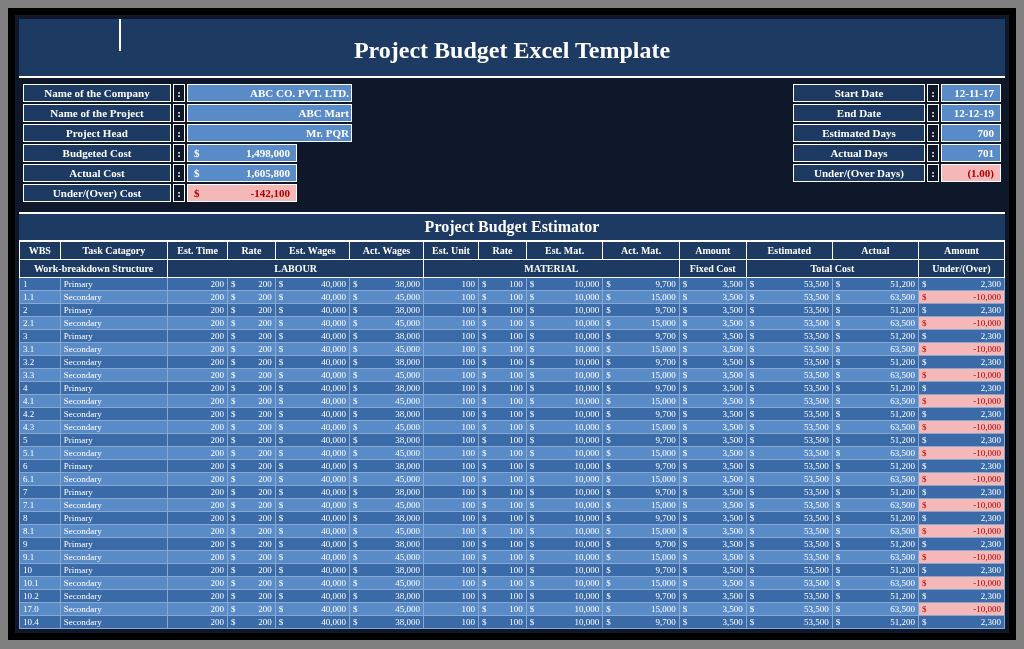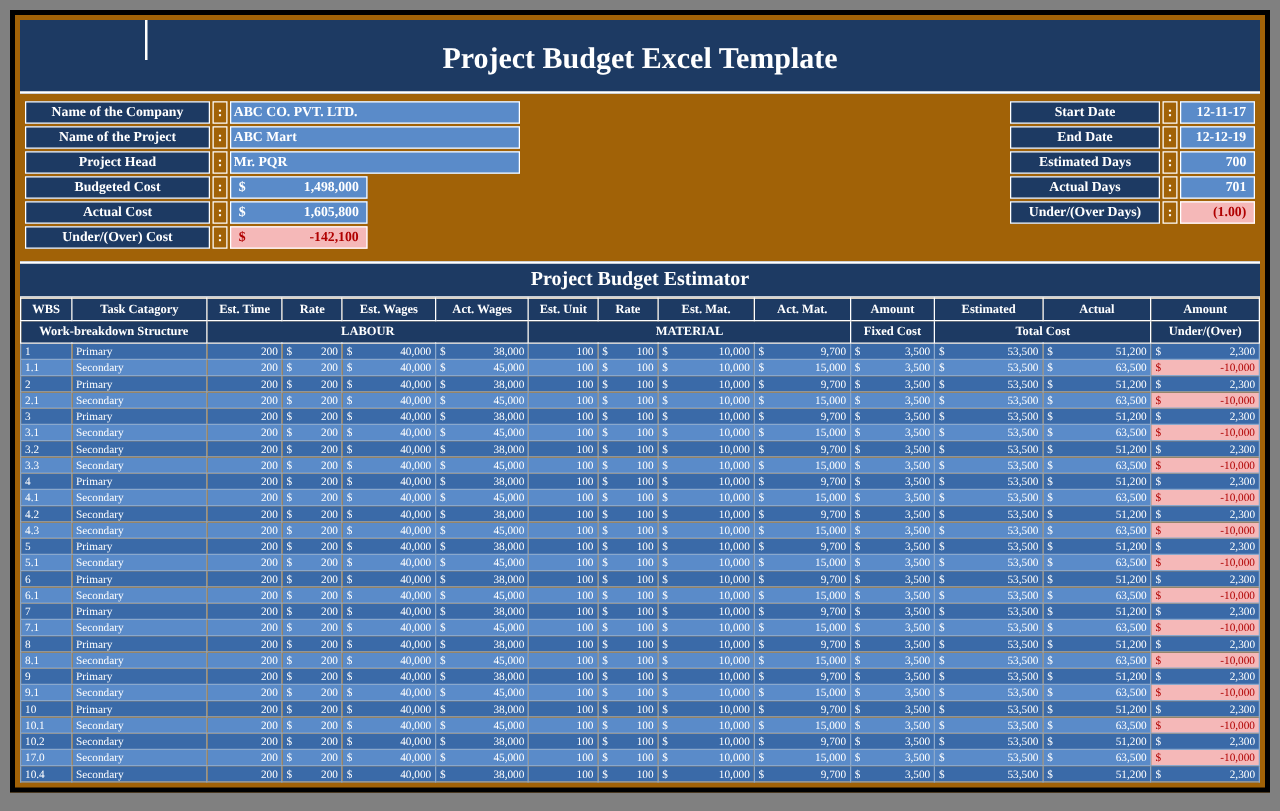--- a/index.html
+++ b/index.html
@@ -4,22 +4,22 @@
 <style>
   * { box-sizing: border-box; margin: 0; padding: 0; }
   body {
     background: #808080;
     font-family: "Times New Roman", serif;
     font-size: 10px;
     padding: 8px;
     width: 1024px;
   }
   .sheet {
-    background: #a16207;
-    border: 4px solid #000000;
+    background: #0f172a;
+    border: 7px solid #000000;
     padding: 4px;
   }
   .title-bar {
     background: #1d3a63;
     color: #fff;
     font-size: 24px;
     font-weight: bold;
     text-align: center;
     padding: 18px 0 12px 0;
     border-bottom: 2px solid #fff;
@@ -44,39 +44,39 @@
   .info-label {
     width: 148px;
     background: #1d3a63;
     color: #fff;
     font-weight: bold;
     text-align: center;
     padding: 2px;
     border: 1px solid #fff;
     font-size: 11px;
   }
-  .info-right .info-label { width: 120px; }
+  .info-right .info-label { width: 132px; }
   .colon {
     width: 12px;
     text-align: center;
     color: #fff;
     font-weight: bold;
     border: 1px solid #fff;
     padding: 2px 0;
     font-size: 11px;
   }
   .info-value {
     background: #5a8bc9;
     color: #fff;
     font-weight: bold;
-    text-align: left;
+    text-align: right;
     padding: 2px;
     border: 1px solid #fff;
     font-size: 11px;
-    width: 232px;
+    width: 165px;
   }
   .info-value.narrow { width: 110px; text-align: right; padding-right: 6px; }
   .info-value.verynarrow { width: 60px; text-align: right; padding-right: 6px; }
   .info-value.money { display: flex; justify-content: space-between; padding: 2px 6px; }
   .info-value.negative { background: #f5b8b8; color: #b00000; }
 
   .section-title {
     background: #1d3a63;
     color: #fff;
     font-size: 16px;

